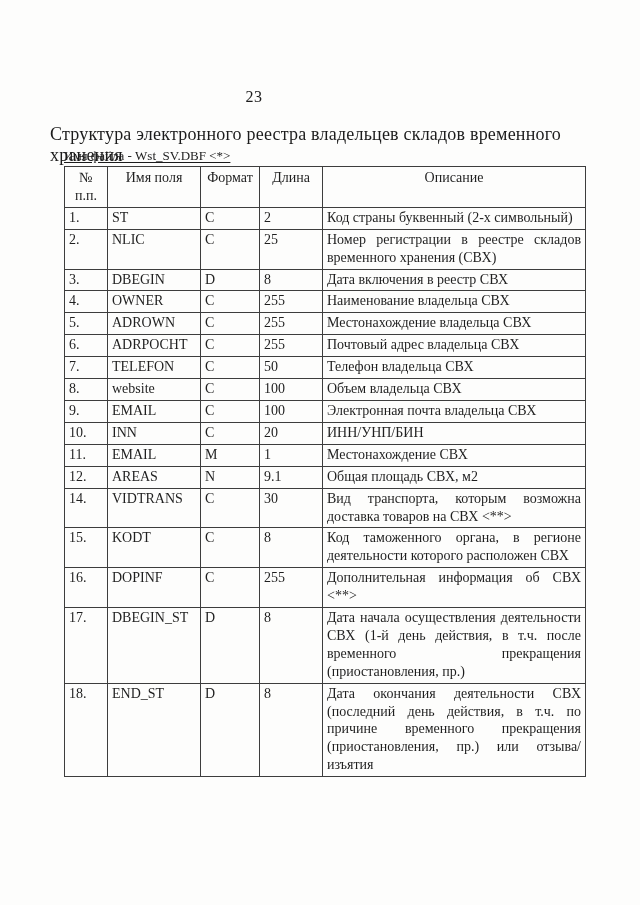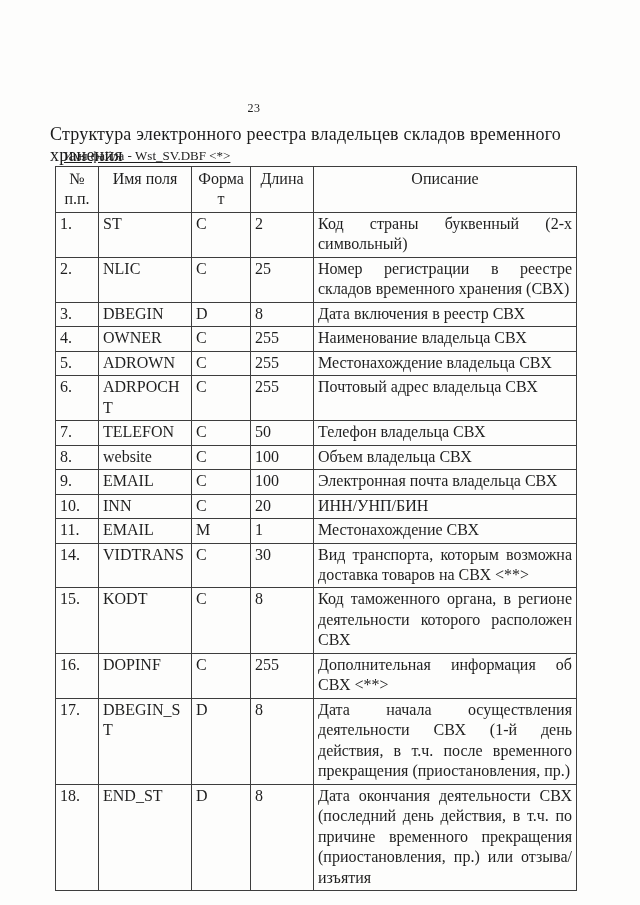--- a/index.html
+++ b/index.html
@@ -11,25 +11,25 @@
     position: relative;
     width: 640px;
     height: 905px;
     background: #fdfdfc;
     font-family: "Liberation Serif", "DejaVu Serif", serif;
     color: #1c1c1c;
     overflow: hidden;
   }
   .page-number {
     position: absolute;
-    top: 101px;
+    top: 88px;
     left: 0;
     width: 508px;
     text-align: center;
-    font-size: 12px;
+    font-size: 16px;
     letter-spacing: 0.5px;
   }
   .doc-title {
     position: absolute;
     top: 124px;
     left: 50px;
     width: 540px;
     text-align: left;
     font-size: 18px;
     letter-spacing: 0.2px;
@@ -38,25 +38,25 @@
     position: absolute;
     top: 148px;
     left: 64px;
     font-size: 13px;
     text-decoration: underline;
     text-underline-offset: 2px;
   }
   table.reg-table {
     position: absolute;
     top: 166px;
-    left: 55px;
+    left: 64px;
     width: 492px;
     border-collapse: collapse;
     table-layout: fixed;
-    font-size: 16px;
+    font-size: 14px;
     line-height: 1.28;
     color: #1f1f1f;
   }
   table.reg-table th,
   table.reg-table td {
     border: 1px solid #3d3d3d;
     vertical-align: top;
     padding: 1px 4px 2px 4px;
     overflow: hidden;
     word-wrap: break-word;
@@ -171,20 +171,27 @@
           <td class="col-description">ИНН/УНП/БИН</td>
         </tr>
         <tr>
           <td class="col-num">11.</td>
           <td class="col-field">EMAIL</td>
           <td class="col-format">M</td>
           <td class="col-length">1</td>
           <td class="col-description">Местонахождение СВХ</td>
         </tr>
         <tr>
+          <td class="col-num">12.</td>
+          <td class="col-field">AREAS</td>
+          <td class="col-format">N</td>
+          <td class="col-length">9.1</td>
+          <td class="col-description">Общая площадь СВХ, м2</td>
+        </tr>
+        <tr>
           <td class="col-num">14.</td>
           <td class="col-field">VIDTRANS</td>
           <td class="col-format">C</td>
           <td class="col-length">30</td>
           <td class="col-description">Вид транспорта, которым возможна доставка товаров на СВХ &lt;**&gt;</td>
         </tr>
         <tr>
           <td class="col-num">15.</td>
           <td class="col-field">KODT</td>
           <td class="col-format">C</td>

